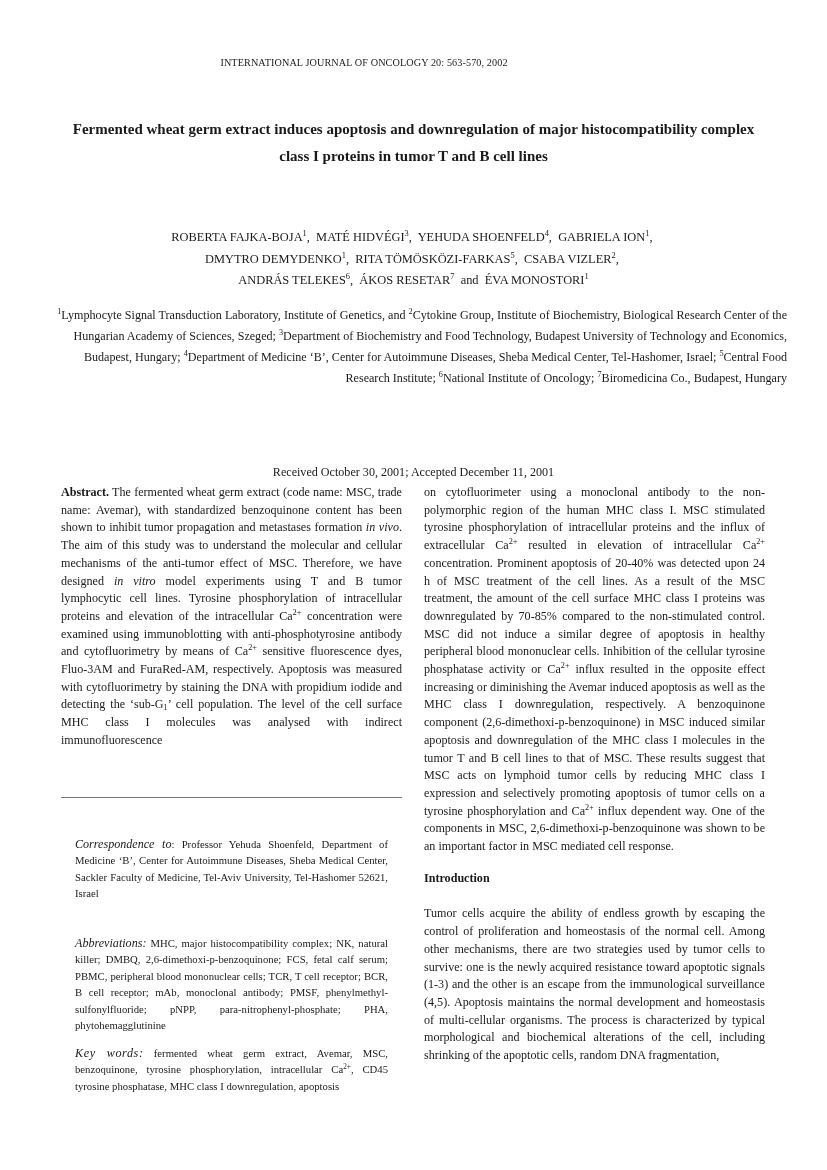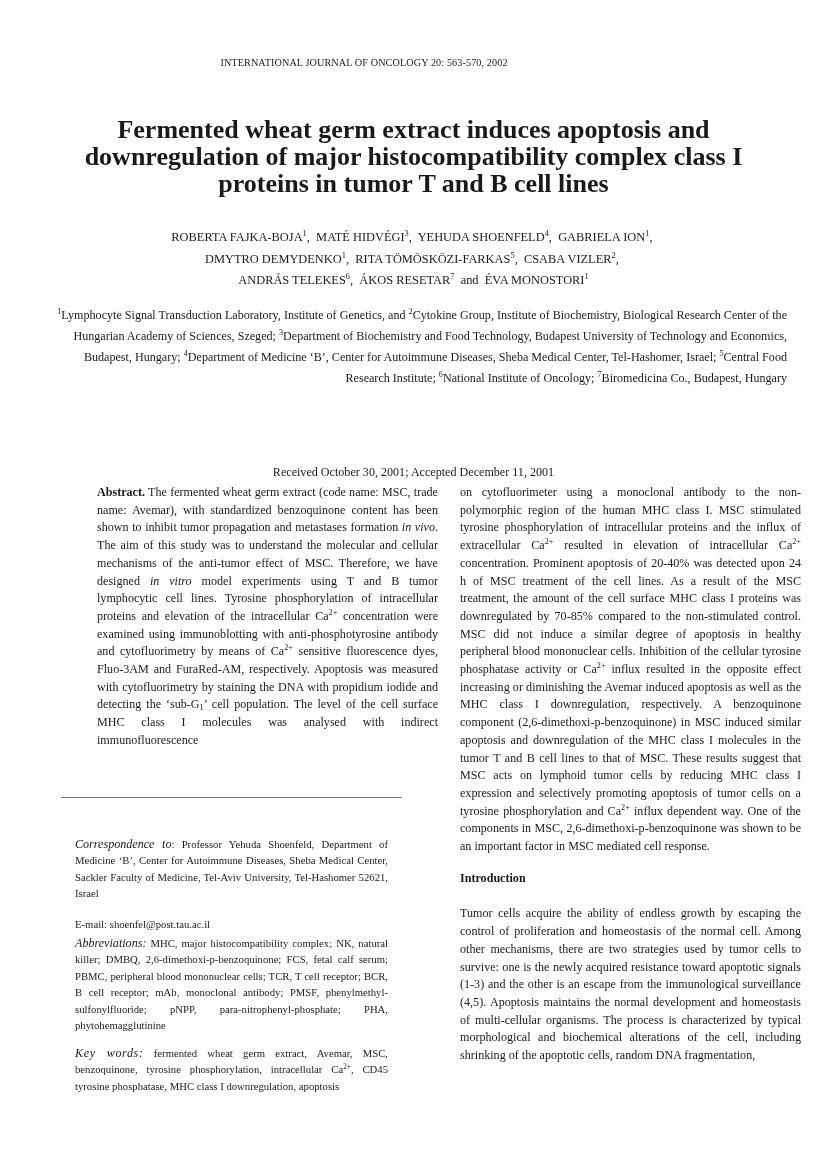--- a/index.html
+++ b/index.html
@@ -6,41 +6,40 @@
   body {
     width: 827px; height: 1170px; position: relative; overflow: hidden;
     font-family: "Liberation Serif", "DejaVu Serif", serif; color: #1a1a1a;
   }
   .running-head {
     position: absolute; top: 57px; left: 0; width: 728px; text-align: center;
     font-size: 10.2px; letter-spacing: 0.1px;
   }
   .title {
     position: absolute; top: 116px; left: 60px; width: 707px; text-align: center;
-    font-weight: bold; font-size: 26px; line-height: 27px; margin: 0;
+    font-weight: bold; font-size: 15px; line-height: 27px; margin: 0;
   }
   .authors {
     position: absolute; top: 227px; left: 60px; width: 707px; text-align: center;
     font-size: 12.4px; line-height: 21.5px;
   }
   .affil {
     position: absolute; top: 305px; left: 40px; width: 747px; text-align: right;
     font-size: 12.1px; line-height: 21px;
   }
   .dates {
     position: absolute; top: 420px; left: 0; width: 827px; text-align: center;
     font-size: 12.1px;
     margin-top: 45px;
   }
   sup { font-size: 0.68em; vertical-align: 0.55em; line-height: 0; }
   sub { font-size: 0.68em; vertical-align: -0.2em; line-height: 0; }
   .col {
     position: absolute; width: 341px; font-size: 12.1px; line-height: 17.7px;
     text-align: justify;
-    margin-left: 36px;
   }
   .col p { margin: 0; }
   .left-col { left: 61px; top: 484px; }
   .right-col { left: 424px; top: 484px; }
   .rule {
     position: absolute; left: 61px; top: 797px; width: 341px; height: 1px; background: #777;
   }
   .small {
     position: absolute; left: 61px; width: 341px; font-size: 10.7px; line-height: 16.4px;
     text-align: justify;
@@ -73,21 +72,20 @@
 <div class="col left-col">
   <p>
     <span class="abs-lead">Abstract.</span><span id="abs-body"><span> The fermented wheat germ extract (code name: MSC, trade name: Avemar), with standardized benzoquinone content has been shown to inhibit tumor propagation and metastases formation </span><em>in vivo</em><span>. The aim of this study was to understand the molecular and cellular mechanisms of the anti-tumor effect of MSC. Therefore, we have designed </span><em>in vitro</em><span> model experiments using T and B tumor lymphocytic cell lines. Tyrosine phosphorylation of intracellular proteins and elevation of the intracellular Ca</span><sup>2+</sup><span> concentration were examined using immunoblotting with anti-phosphotyrosine antibody and cytofluorimetry by means of Ca</span><sup>2+</sup><span> sensitive fluorescence dyes, Fluo-3AM and FuraRed-AM, respectively. Apoptosis was measured with cytofluorimetry by staining the DNA with propidium iodide and detecting the ‘sub-G</span><sub>1</sub><span>’ cell population. The level of the cell surface MHC class I molecules was analysed with indirect immunofluorescence</span></span>
   </p>
 </div>
 
 <div class="rule"></div>
 
 <div class="small corr">
   <p><span class="lead-it">Correspondence to</span><span>: Professor Yehuda Shoenfeld, Department of Medicine ‘B’, Center for Autoimmune Diseases, Sheba Medical Center, Sackler Faculty of Medicine, Tel-Aviv University, Tel-Hashomer 52621, Israel</span></p>
-  <p>E-mail: shoenfel@post.tau.ac.il</p>
 </div>
 
 <div class="small abbr">
   <p><span class="lead-it">Abbreviations:</span><span> MHC, major histocompatibility complex; NK, natural killer; DMBQ, 2,6-dimethoxi-p-benzoquinone; FCS, fetal calf serum; PBMC, peripheral blood mononuclear cells; TCR, T cell receptor; BCR, B cell receptor; mAb, monoclonal antibody; PMSF, phenylmethyl-sulfonylfluoride; pNPP, para-nitrophenyl-phosphate; PHA, phytohemagglutinine</span></p>
 </div>
 
 <div class="small kw">
   <p><span class="lead-it">Key words:</span><span id="kw-body"><span> fermented wheat germ extract, Avemar, MSC, benzoquinone, tyrosine phosphorylation, intracellular Ca</span><sup>2+</sup><span>, CD45 tyrosine phosphatase, MHC class I downregulation, apoptosis</span></span></p>
 </div>
 

